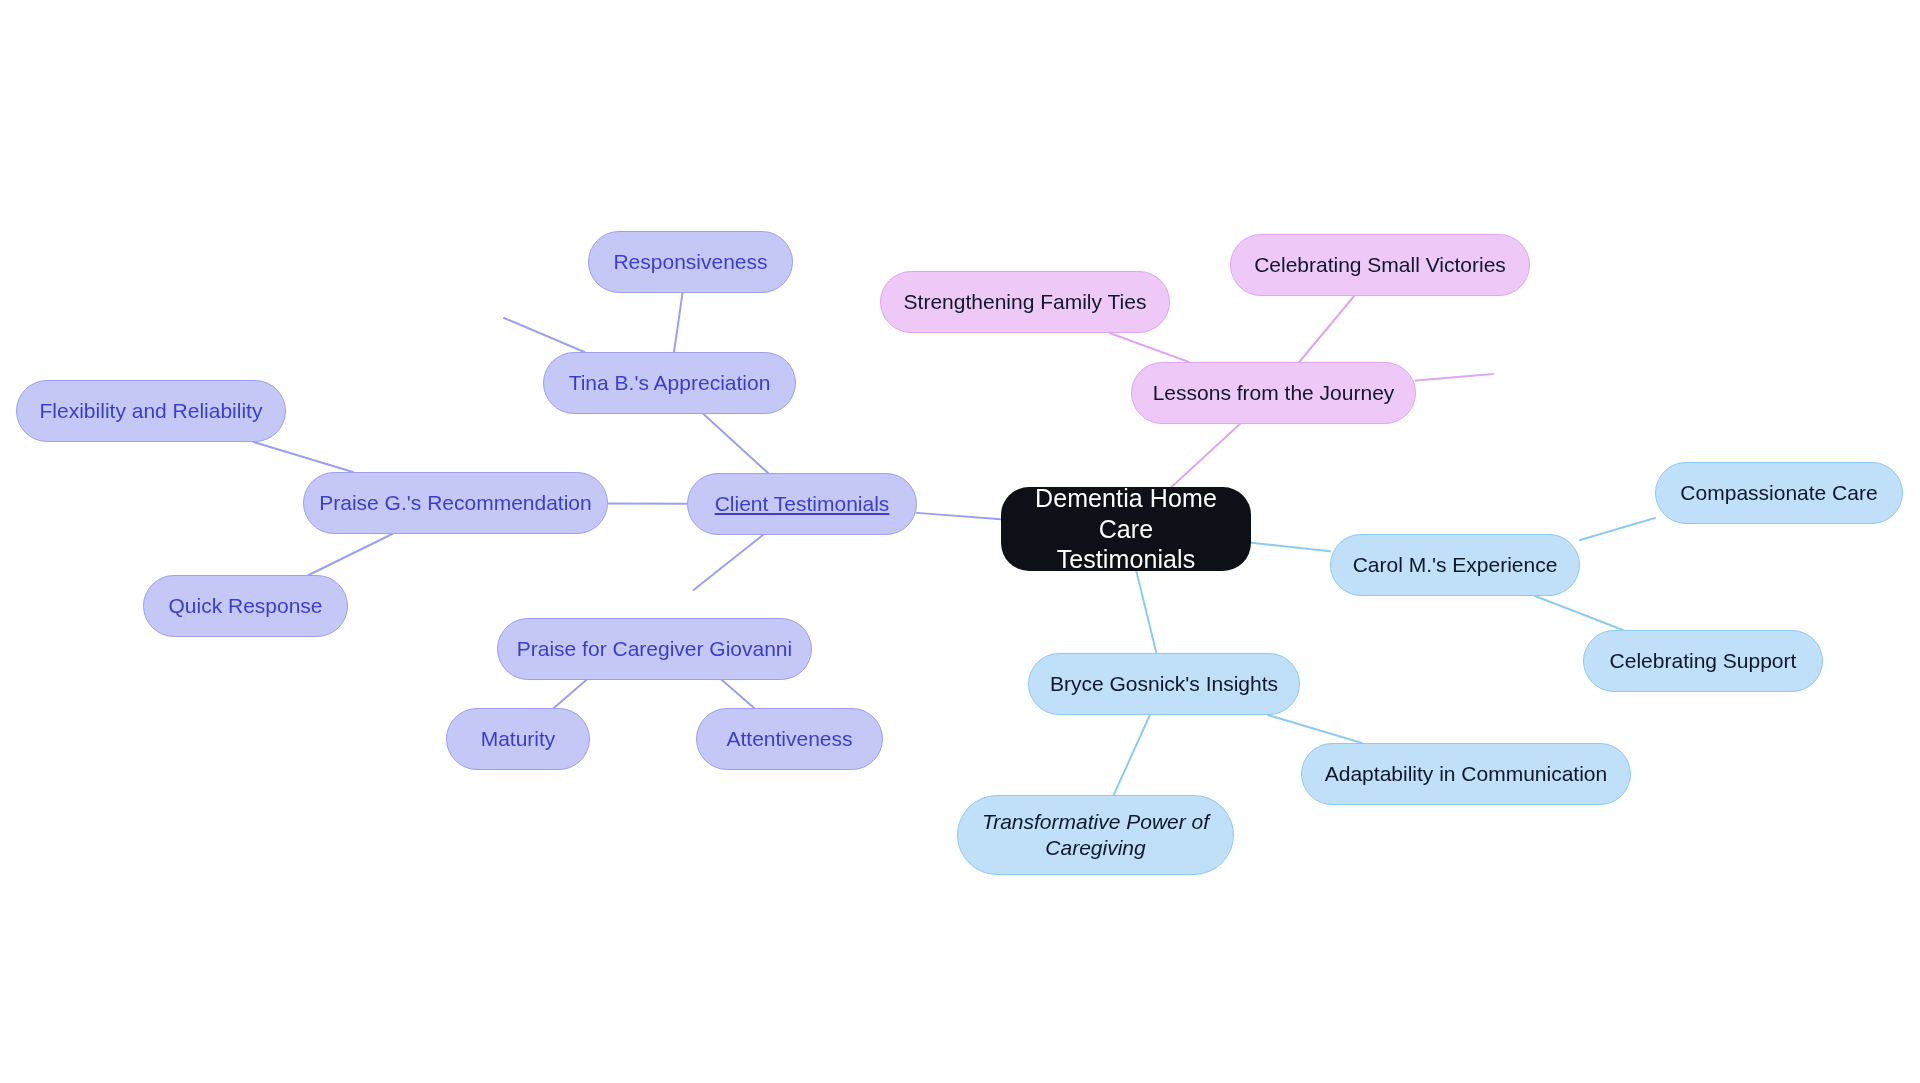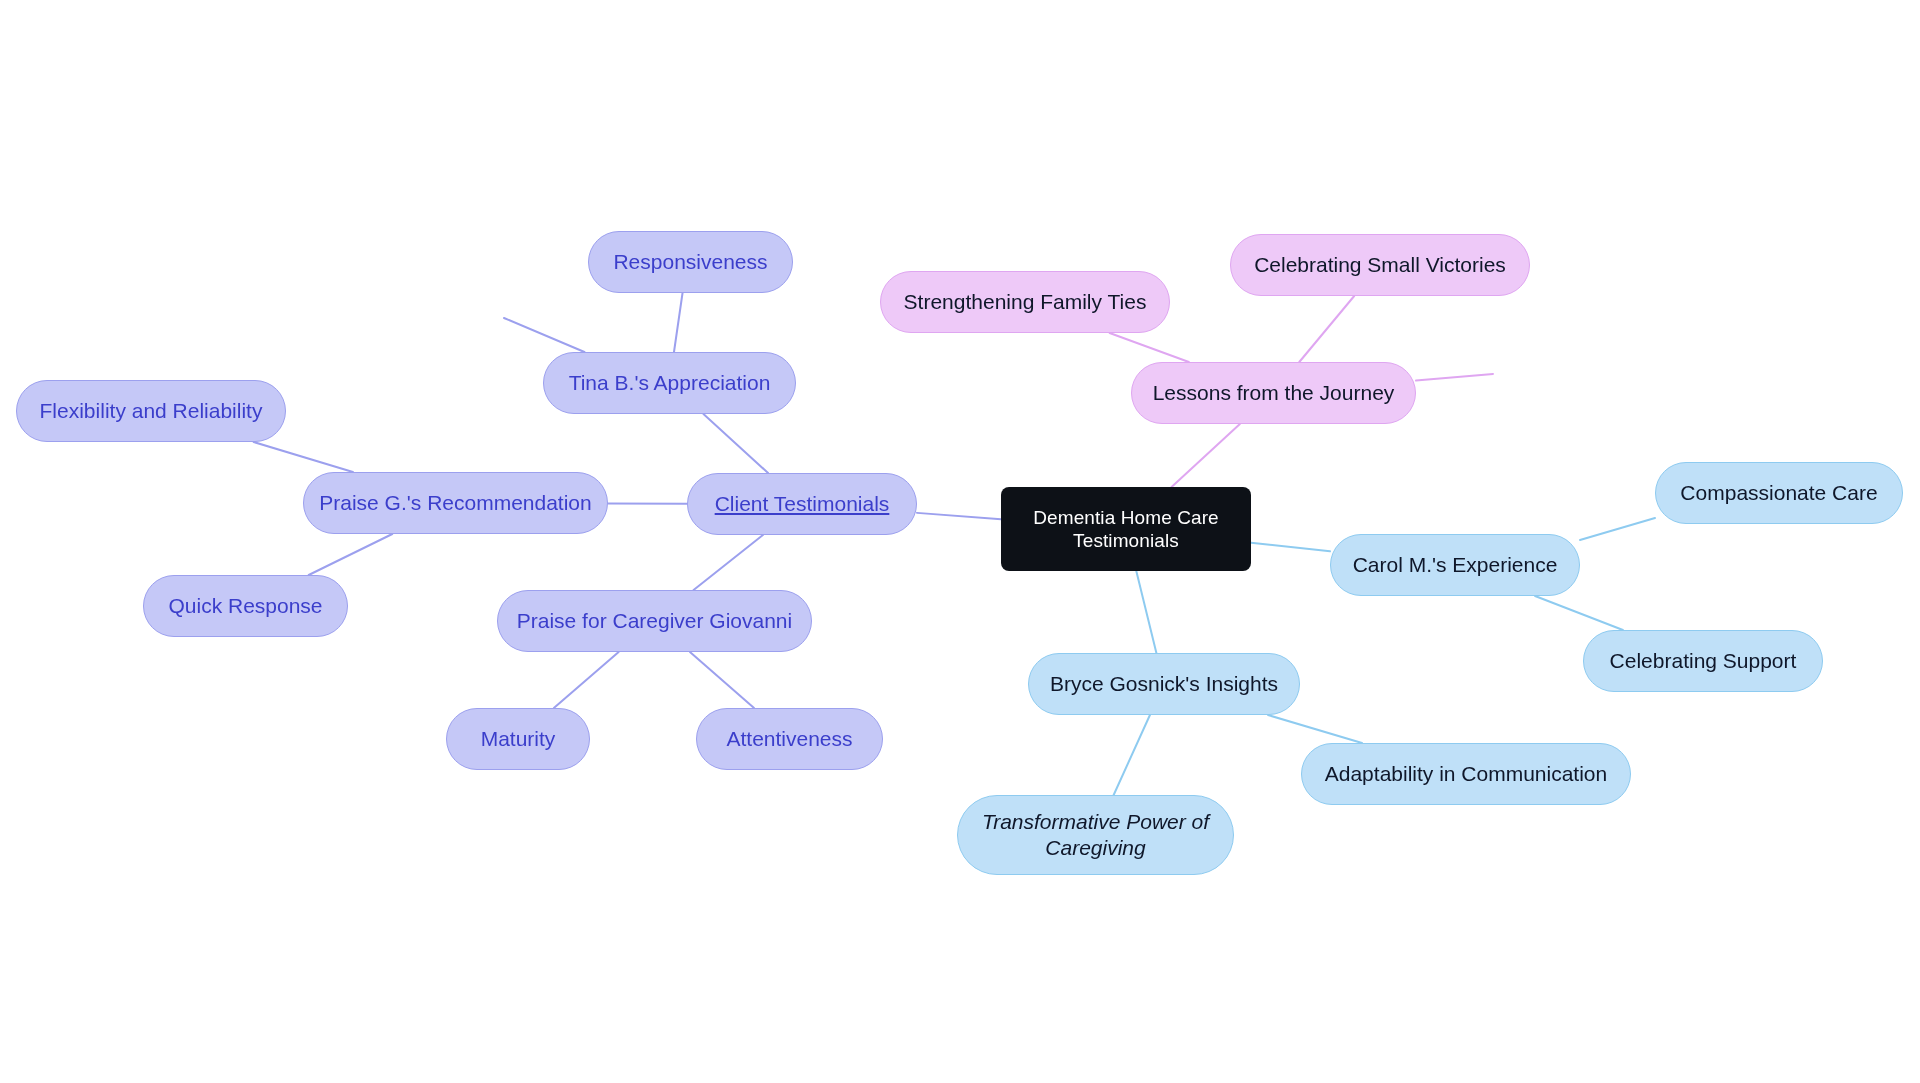--- a/index.html
+++ b/index.html
@@ -34,25 +34,25 @@
     text-align: center;
     border-radius: 999px;
     border-style: solid;
     border-width: 1.5px;
     line-height: 1.22;
     white-space: pre-line;
     padding: 0 10px;
     z-index: 2;
   }
   .node.root {
-    border-radius: 8px;
+    border-radius: 28px;
     border-width: 0;
     background: #0d1117;
     color: #ffffff;
-    font-size: 19px;
+    font-size: 25px;
     letter-spacing: 0.1px;
   }
   .node.purple {
     background: #c5c8f7;
     border-color: #9ca0ee;
     color: #3b3ecb;
     font-size: 21px;
   }
   .node.violet {
     background: #eec9f8;
@@ -103,21 +103,21 @@
   <div class="node violet" style="left:1131px; top:362px; width:285px; height:62px;">Lessons from the Journey</div>
 
   <div class="node blue" style="left:1330px; top:534px; width:250px; height:62px;">Carol M.'s Experience</div>
 
   <div class="node blue" style="left:1028px; top:653px; width:272px; height:62px;">Bryce Gosnick's Insights</div>
 
   <div class="node purple" style="left:543px; top:352px; width:253px; height:62px;">Tina B.'s Appreciation</div>
 
   <div class="node purple" style="left:303px; top:472px; width:305px; height:62px;">Praise G.'s Recommendation</div>
 
-  <div class="node purple" style="left:497px; top:590px; width:315px; height:62px;">Praise for Caregiver Giovanni</div>
+  <div class="node purple" style="left:497px; top:618px; width:315px; height:62px;">Praise for Caregiver Giovanni</div>
 
   <div class="node purple" style="left:588px; top:207px; width:205px; height:62px;margin-top:24px;">Responsiveness</div>
 
 
   <div class="node purple" style="left:16px; top:380px; width:270px; height:62px;">Flexibility and Reliability</div>
 
   <div class="node purple" style="left:143px; top:575px; width:205px; height:62px;">Quick Response</div>
 
   <div class="node purple" style="left:446px; top:708px; width:144px; height:62px;">Maturity</div>
 

